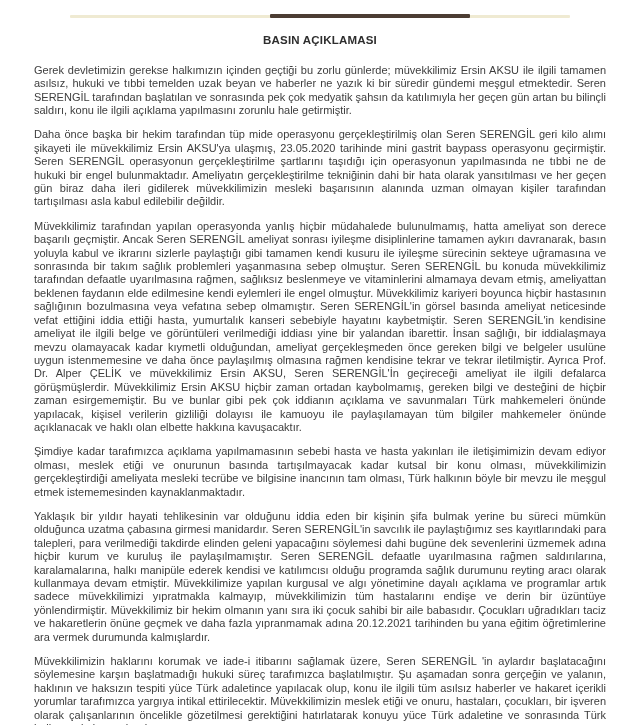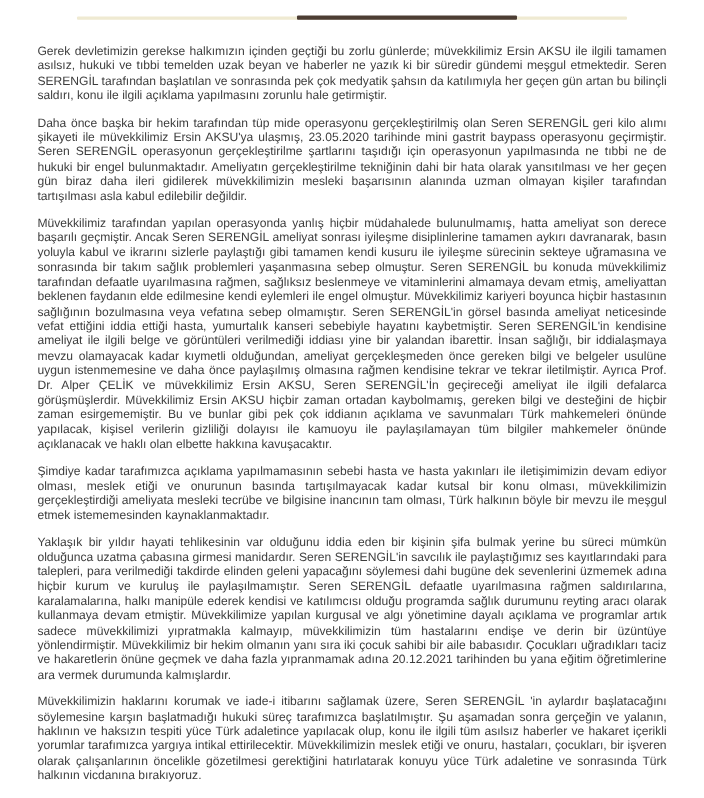--- a/index.html
+++ b/index.html
@@ -91,20 +91,21 @@
 </head>
 <body>
 
 <div class="page">
 
   <div class="header-rule">
     <div class="rule-light"></div>
     <div class="rule-dark"></div>
   </div>
 
+  <h1 class="doc-title">BASIN AÇIKLAMASI</h1>
 
   <div class="doc-body">
     <p class="para">Gerek devletimizin gerekse halkımızın içinden geçtiği bu zorlu günlerde; müvekkilimiz Ersin AKSU ile ilgili tamamen asılsız, hukuki ve tıbbi temelden uzak beyan ve haberler ne yazık ki bir süredir gündemi meşgul etmektedir. Seren SERENGİL tarafından başlatılan ve  sonrasında pek çok medyatik şahsın da katılımıyla her geçen gün artan bu bilinçli saldırı, konu ile ilgili  açıklama yapılmasını zorunlu hale getirmiştir.</p>
     <p class="para">Daha önce başka bir hekim tarafından tüp mide operasyonu gerçekleştirilmiş olan Seren SERENGİL geri kilo alımı şikayeti ile müvekkilimiz Ersin AKSU'ya ulaşmış, 23.05.2020 tarihinde mini gastrit baypass operasyonu geçirmiştir. Seren SERENGİL operasyonun gerçekleştirilme şartlarını taşıdığı için operasyonun yapılmasında ne tıbbi ne de hukuki bir engel bulunmaktadır. Ameliyatın gerçekleştirilme tekniğinin dahi bir hata olarak yansıtılması ve her geçen gün biraz daha ileri gidilerek müvekkilimizin mesleki başarısının alanında uzman olmayan kişiler tarafından tartışılması asla kabul edilebilir değildir.</p>
     <p class="para">Müvekkilimiz tarafından yapılan operasyonda yanlış hiçbir müdahalede bulunulmamış, hatta ameliyat son derece başarılı geçmiştir. Ancak Seren SERENGİL ameliyat sonrası iyileşme disiplinlerine tamamen aykırı davranarak, basın yoluyla kabul ve ikrarını sizlerle paylaştığı gibi tamamen kendi kusuru ile iyileşme sürecinin sekteye uğramasına ve sonrasında bir takım sağlık problemleri yaşanmasına sebep olmuştur. Seren SERENGİL bu konuda müvekkilimiz tarafından defaatle uyarılmasına rağmen, sağlıksız beslenmeye ve vitaminlerini almamaya devam etmiş,  ameliyattan beklenen faydanın elde edilmesine kendi eylemleri ile engel olmuştur. Müvekkilimiz kariyeri boyunca hiçbir hastasının sağlığının bozulmasına veya vefatına sebep olmamıştır. Seren SERENGİL'in görsel basında ameliyat neticesinde vefat ettiğini iddia ettiği hasta, yumurtalık kanseri sebebiyle hayatını kaybetmiştir. Seren SERENGİL'in kendisine ameliyat ile ilgili belge ve görüntüleri verilmediği iddiası yine bir yalandan ibarettir. İnsan sağlığı, bir iddialaşmaya mevzu olamayacak kadar kıymetli olduğundan, ameliyat gerçekleşmeden önce gereken bilgi ve belgeler usulüne uygun istenmemesine ve daha önce paylaşılmış olmasına rağmen kendisine tekrar ve tekrar iletilmiştir. Ayrıca Prof. Dr. Alper ÇELİK ve müvekkilimiz Ersin AKSU, Seren SERENGİL'İn geçireceği ameliyat ile ilgili defalarca görüşmüşlerdir. Müvekkilimiz Ersin AKSU hiçbir zaman ortadan kaybolmamış, gereken bilgi ve desteğini de hiçbir zaman esirgememiştir. Bu ve bunlar gibi pek çok iddianın açıklama ve savunmaları Türk mahkemeleri önünde yapılacak, kişisel verilerin gizliliği dolayısı ile kamuoyu ile paylaşılamayan tüm bilgiler mahkemeler önünde açıklanacak ve haklı olan elbette hakkına kavuşacaktır.</p>
     <p class="para">Şimdiye kadar tarafımızca açıklama yapılmamasının sebebi hasta ve hasta yakınları ile iletişimimizin devam ediyor olması, meslek etiği ve onurunun basında tartışılmayacak kadar kutsal bir konu olması, müvekkilimizin gerçekleştirdiği ameliyata mesleki tecrübe ve bilgisine inancının tam olması, Türk halkının böyle bir mevzu ile meşgul etmek istememesinden kaynaklanmaktadır.</p>
     <p class="para">Yaklaşık bir yıldır hayati tehlikesinin var olduğunu iddia eden bir kişinin şifa bulmak yerine bu süreci mümkün olduğunca uzatma çabasına girmesi manidardır. Seren SERENGİL'in savcılık ile paylaştığımız ses kayıtlarındaki para talepleri, para verilmediği takdirde elinden geleni yapacağını söylemesi dahi bugüne dek sevenlerini üzmemek adına hiçbir kurum ve kuruluş ile paylaşılmamıştır.  Seren SERENGİL defaatle uyarılmasına rağmen saldırılarına, karalamalarına, halkı manipüle ederek kendisi ve katılımcısı olduğu programda sağlık durumunu reyting aracı olarak kullanmaya devam etmiştir. Müvekkilimize yapılan kurgusal ve algı yönetimine dayalı açıklama ve programlar artık sadece müvekkilimizi yıpratmakla kalmayıp, müvekkilimizin tüm hastalarını endişe ve derin bir üzüntüye yönlendirmiştir. Müvekkilimiz bir hekim olmanın yanı sıra iki çocuk sahibi bir aile babasıdır. Çocukları uğradıkları taciz ve hakaretlerin önüne geçmek ve daha fazla yıpranmamak adına 20.12.2021 tarihinden bu yana eğitim öğretimlerine ara vermek durumunda kalmışlardır.</p>
     <p class="para">Müvekkilimizin haklarını korumak ve iade-i itibarını sağlamak üzere, Seren SERENGİL 'in aylardır başlatacağını söylemesine karşın başlatmadığı hukuki süreç tarafımızca başlatılmıştır. Şu aşamadan sonra gerçeğin ve yalanın, haklının ve haksızın tespiti yüce Türk adaletince yapılacak olup, konu ile ilgili tüm asılsız haberler ve hakaret içerikli yorumlar tarafımızca yargıya intikal ettirilecektir. Müvekkilimizin meslek etiği ve onuru, hastaları, çocukları, bir işveren olarak çalışanlarının öncelikle gözetilmesi gerektiğini hatırlatarak konuyu yüce Türk adaletine ve sonrasında Türk halkının vicdanına bırakıyoruz.</p>
   </div>
 

